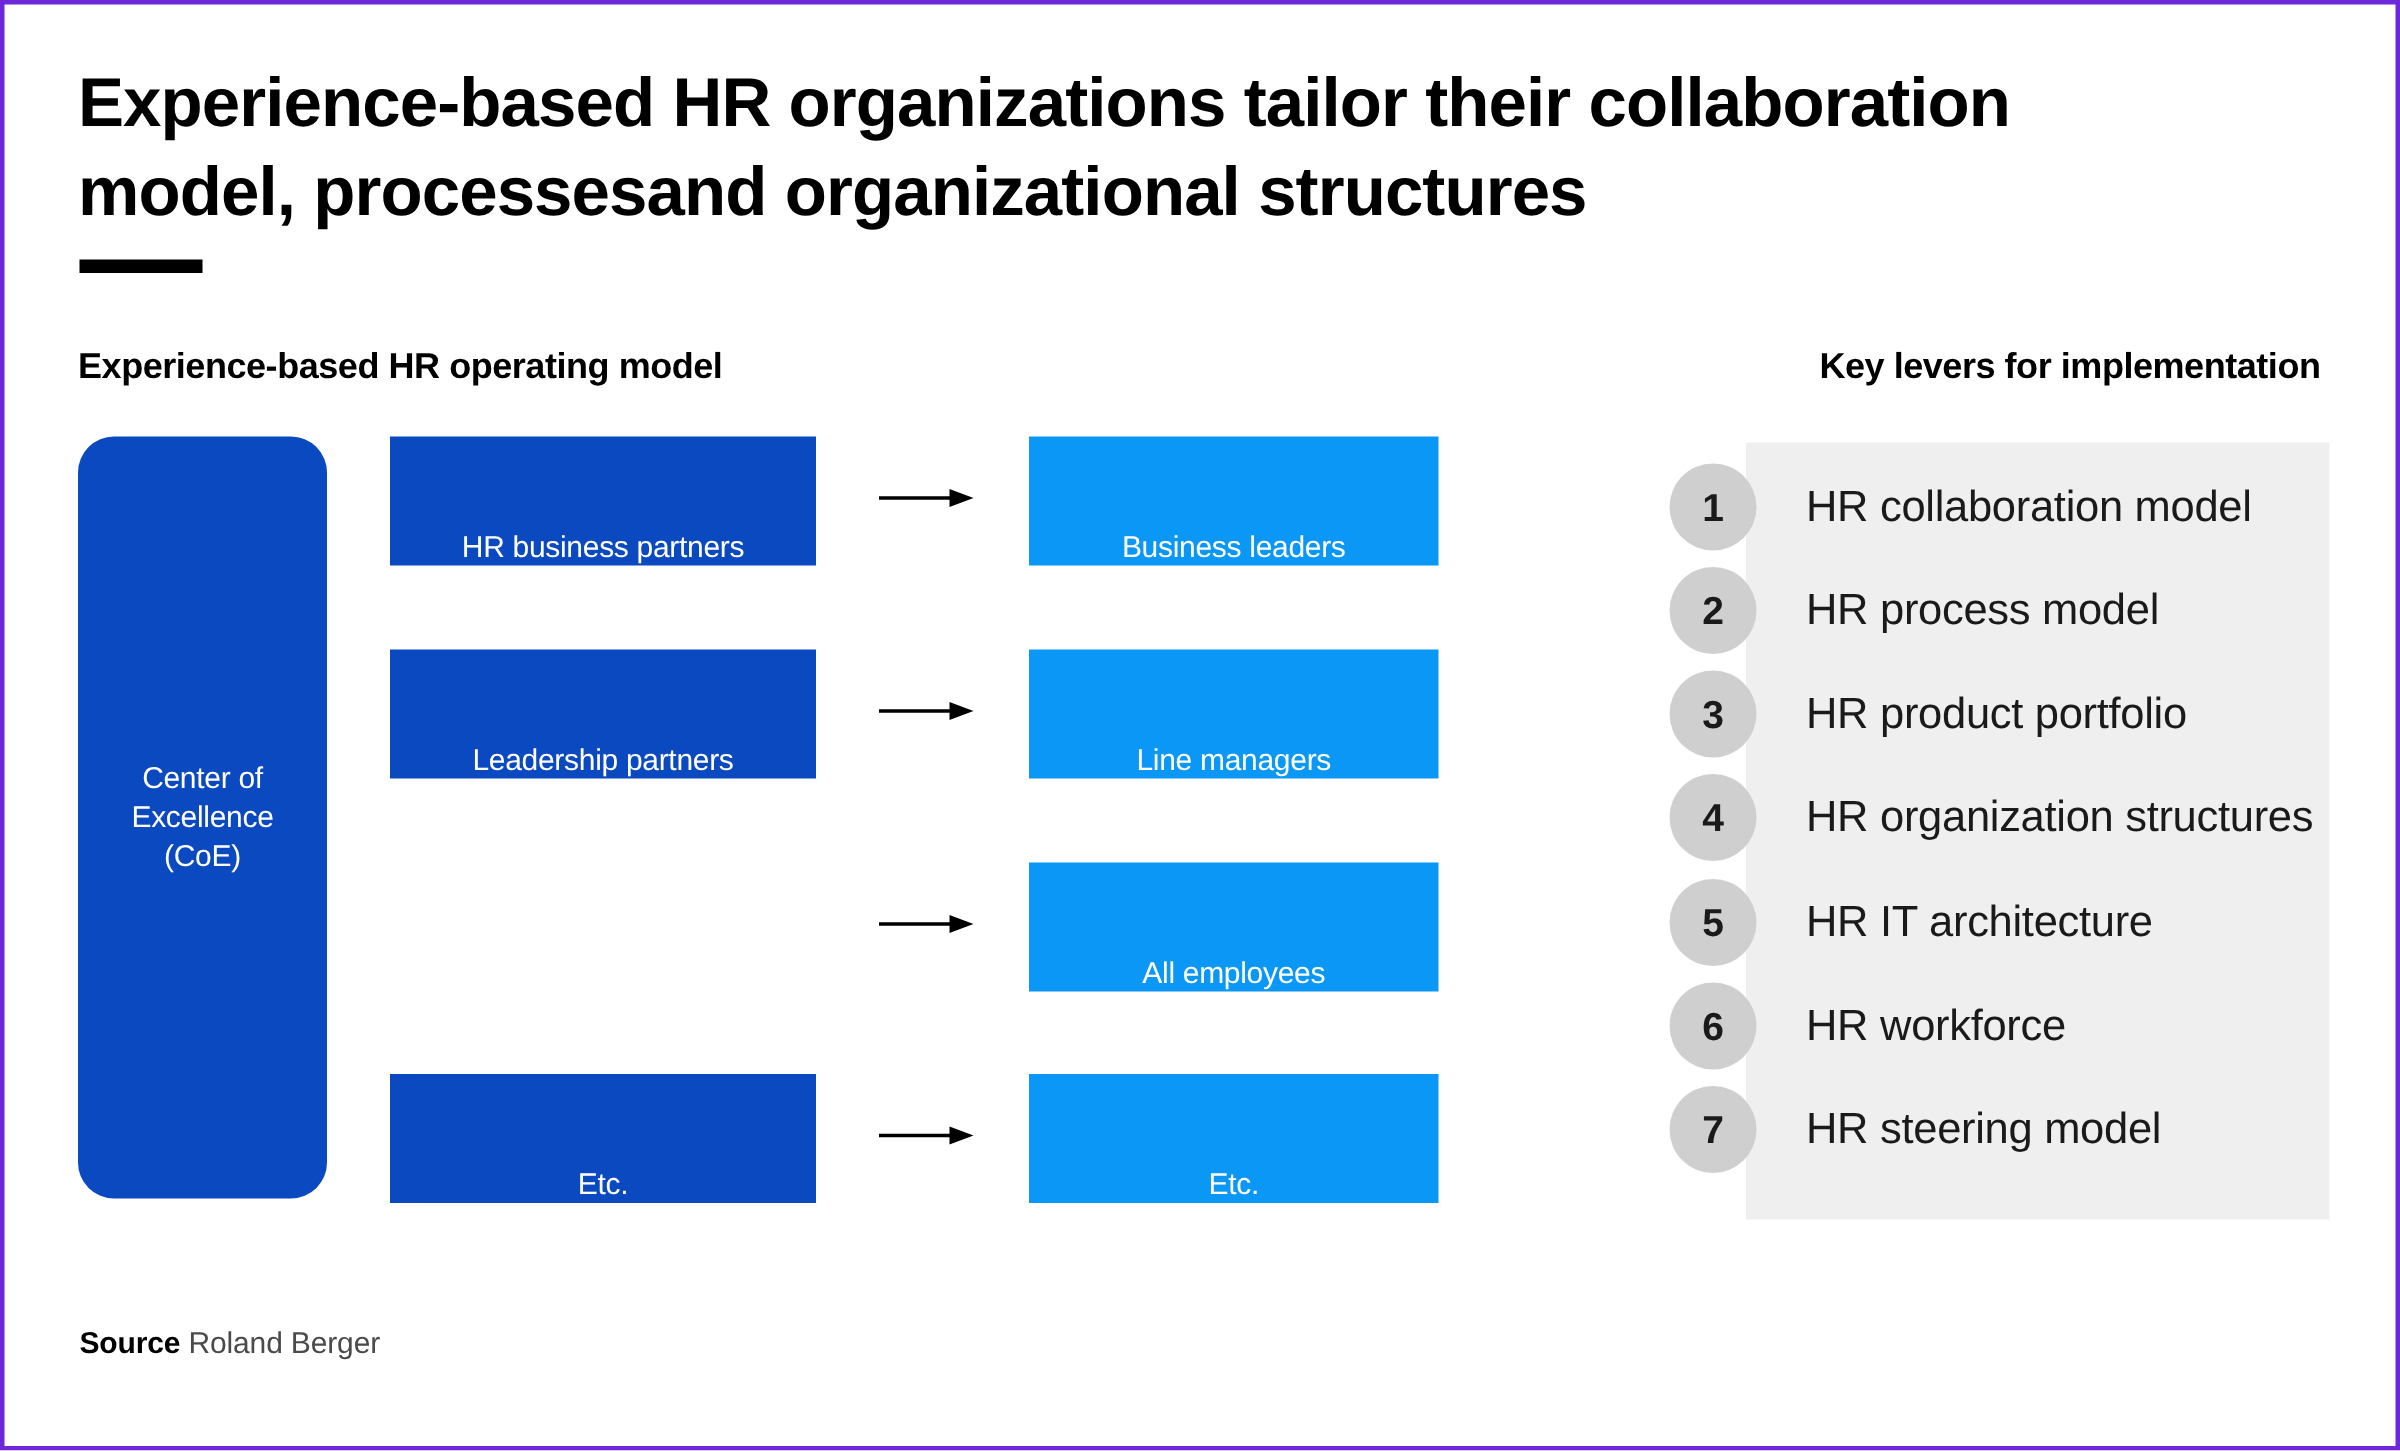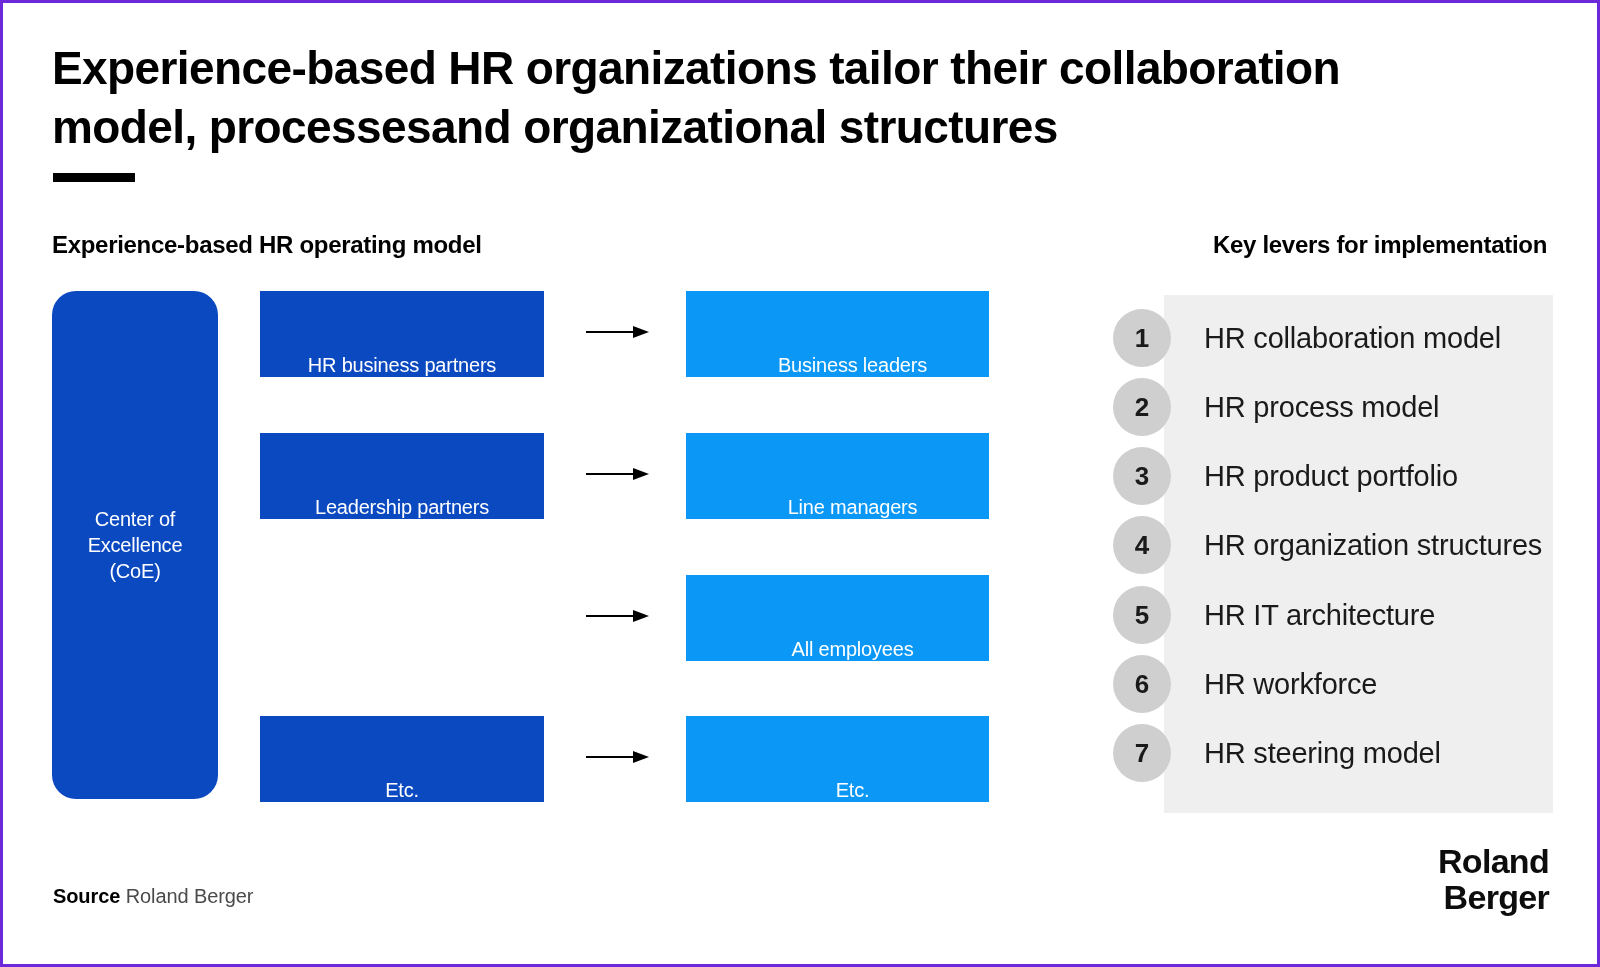--- a/index.html
+++ b/index.html
@@ -85,21 +85,20 @@
     height: 86px;
   }
   .fn-box {
     left: 257px;
     background: #0b49c0;
   }
   .aud-box {
     left: 683px;
     width: 273px;
     background: #0a97f5;
-    padding-left: 30px;
   }
   .box-label {
     color: #ffffff;
     font-size: 20px;
     letter-spacing: -0.2px;
     text-align: center;
   }
 
   .arrow {
     position: absolute;
@@ -277,16 +276,14 @@
   </div>
   <div class="lever-row" style="top:721px">
     <div class="lever-badge">7</div>
     <div class="lever-text">HR steering model</div>
   </div>
 
   <div class="source">
     <b>Source</b>
     <span>Roland Berger</span>
   </div>
-  <div class="logo">Roland
-Berger</div>
 
 </div>
 
 </body></html>

